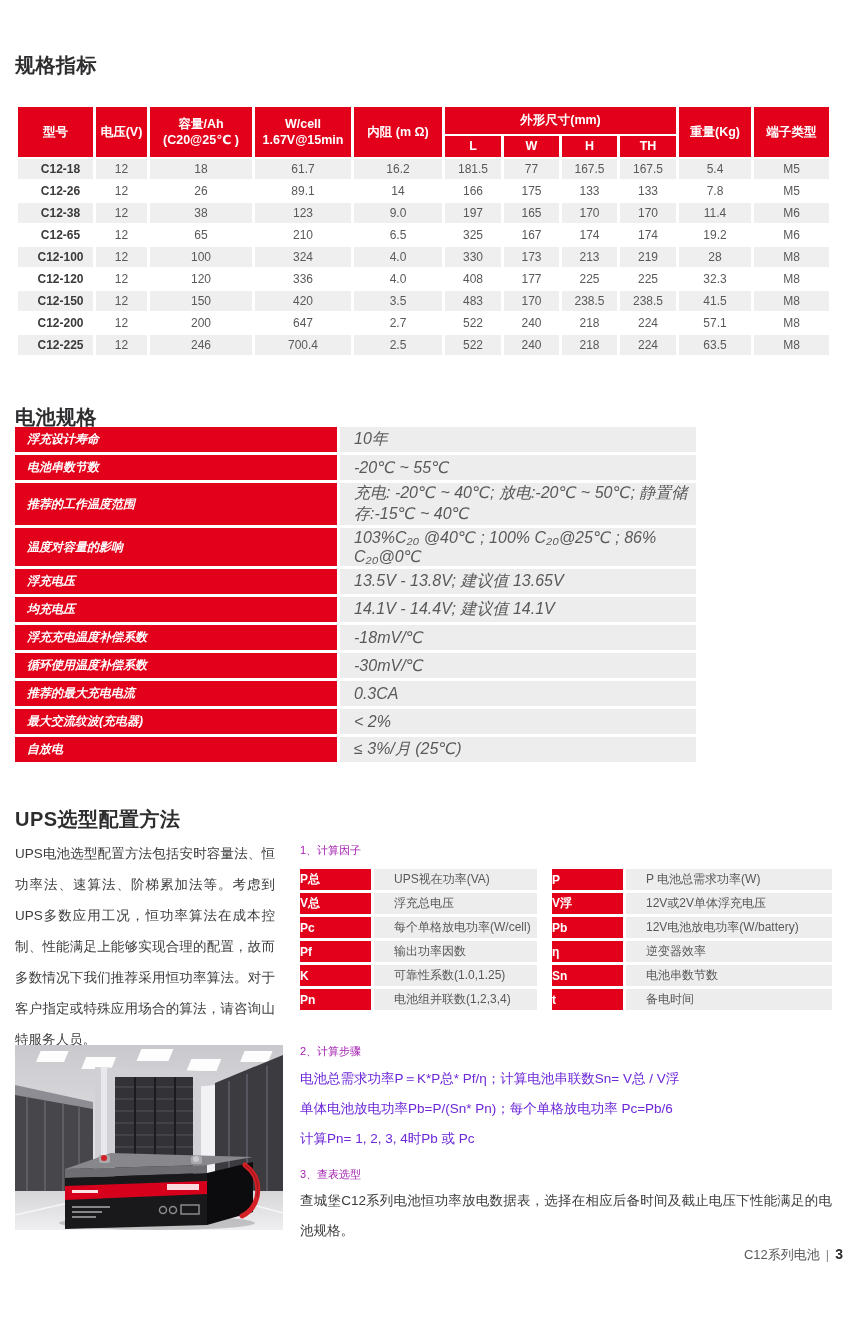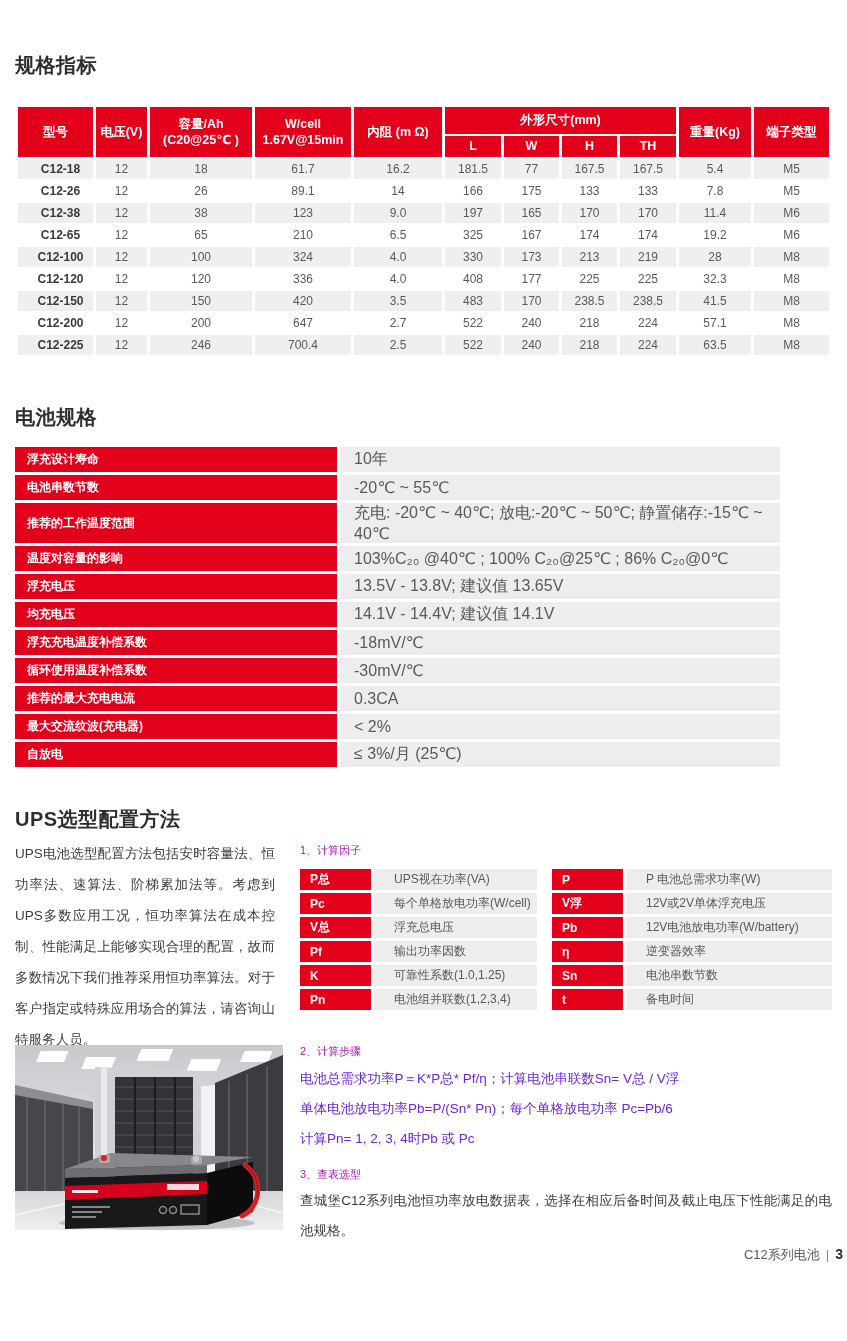--- a/index.html
+++ b/index.html
@@ -13,34 +13,34 @@
   .main-table { position:absolute; left:15px; top:105px; width:817px; border-collapse:separate; border-spacing:3px 2px; table-layout:fixed; }
   .main-table th { background:#e2001a; color:#ffffff; font-weight:700; font-size:12.5px; text-align:center; vertical-align:middle; line-height:1.3; padding:0 2px; }
   .main-table thead tr:first-child th { height:27px; }
   .main-table thead tr:last-child th { height:21px; }
   .main-table td { height:20px; text-align:center; vertical-align:middle; font-size:12px; color:#58595b; padding:0 2px; }
   .main-table tbody tr:nth-child(odd) td { background:#efefef; }
   .main-table tbody tr:nth-child(even) td { background:#ffffff; }
   .main-table td:first-child { font-weight:700; color:#3a3a3c;padding-left:12px; }
 
   
-  .spec-list { position:absolute; left:15px; top:447px; width:765px; }
+  .spec-list { position:absolute; left:15px; top:427px; width:681px;font-style:italic; }
   .spec-row { display:flex; margin-bottom:3px; }
   .spec-label { width:322px; min-height:25px; background:#e2001a; color:#ffffff; font-size:12px; font-weight:700; display:flex; align-items:center; padding-left:12px; }
   .spec-value { flex:1; margin-left:3px; min-height:25px; background:#ededed; color:#58595b; font-size:16px; display:flex; align-items:center; padding-left:14px; }
 
   
   .ups-intro { position:absolute; left:15px; top:838px; width:260px; font-size:13.5px; line-height:31px; color:#3c3c3e; text-align:justify; }
   .ups-right { position:absolute; left:300px; top:843px; width:532px; }
   .sub-heading { font-size:11px; font-weight:400; color:#a21caf; }
   .factor-cols { display:flex; justify-content:space-between; margin-top:11px; }
   .factor-table.left  { width:237px; }
   .factor-table.right { width:280px; }
   .factor-row { display:flex; margin-bottom:3px; }
-  .factor-key { width:71px; height:21px; background:#e2001a; color:#ffffff; font-size:12px; font-weight:700; display:flex; align-items:center; padding-left:10px; }
+  .factor-key { width:71px; height:21px; background:#e2001a; color:#ffffff; font-size:12px; font-weight:700; display:flex; align-items:center; padding-left:0; }
   .factor-desc { flex:1; margin-left:3px; height:21px; background:#ededed; color:#58595b; font-size:12px; display:flex; align-items:center; padding-left:20px; white-space:nowrap; overflow:hidden; }
   .steps-head { margin-top:31px; }
   .steps-text { margin-top:5px; font-size:13.5px; line-height:30px; color:#6d28d9; }
   .lookup-head { margin-top:13px; }
   .lookup-text { margin-top:4px; font-size:13.5px; line-height:30px; color:#3c3c3e; text-align:justify; }
 
   
   .photo { position:absolute; left:15px; top:1045px; width:268px; height:185px; }
 
   
@@ -272,26 +272,26 @@
   <div class="ups-right">
     <div class="sub-heading">1、计算因子</div>
     <div class="factor-cols">
       <div class="factor-table left">
 
       <div class="factor-row">
           <div class="factor-key">P总</div>
           <div class="factor-desc">UPS视在功率(VA)</div>
         </div>
           <div class="factor-row">
+          <div class="factor-key">V总</div>
+          <div class="factor-desc">浮充总电压</div>
+        </div>
+          <div class="factor-row">
           <div class="factor-key">Pc</div>
           <div class="factor-desc">每个单格放电功率(W/cell)</div>
-        </div>
-          <div class="factor-row">
-          <div class="factor-key">V总</div>
-          <div class="factor-desc">浮充总电压</div>
         </div>
           <div class="factor-row">
           <div class="factor-key">Pf</div>
           <div class="factor-desc">输出功率因数</div>
         </div>
           <div class="factor-row">
           <div class="factor-key">K</div>
           <div class="factor-desc">可靠性系数(1.0,1.25)</div>
         </div>
           <div class="factor-row">

